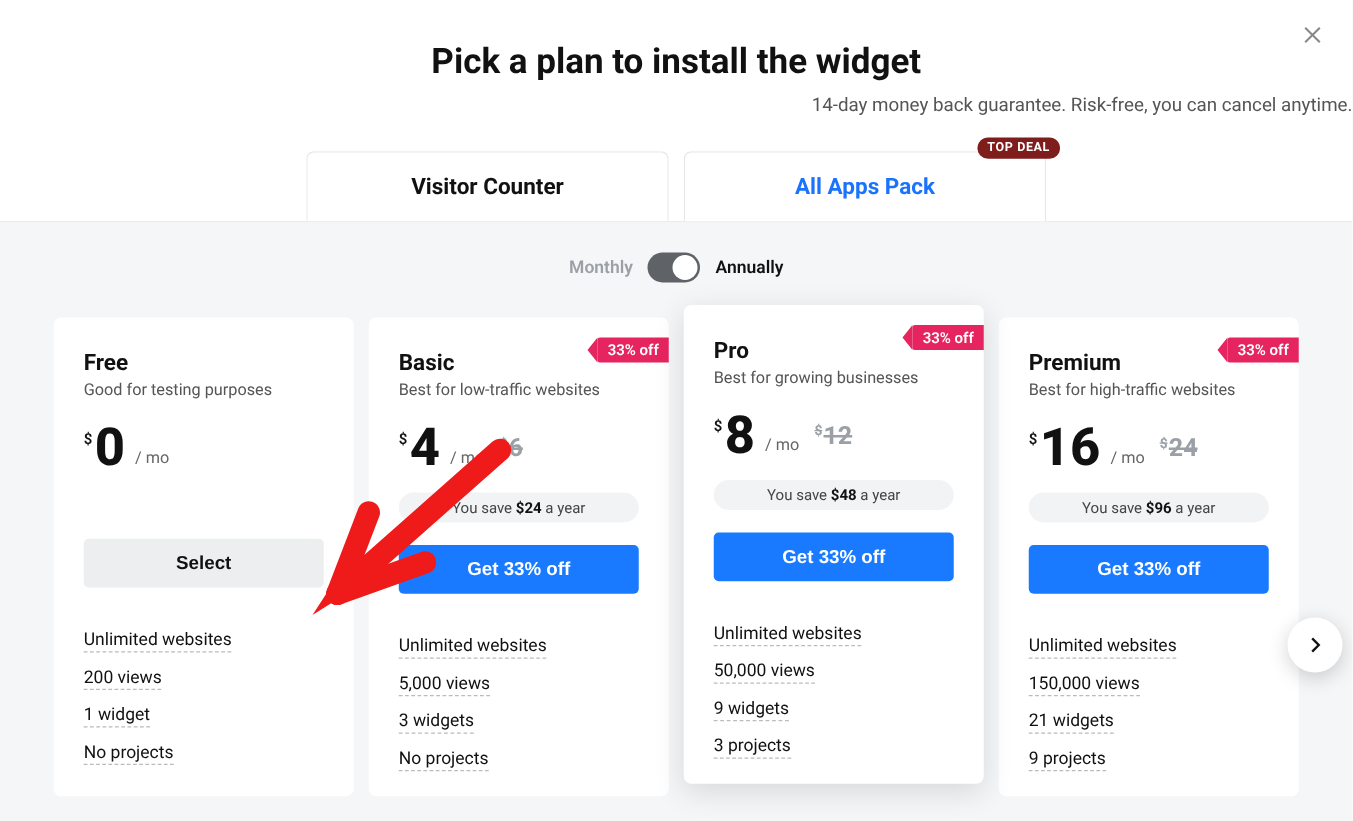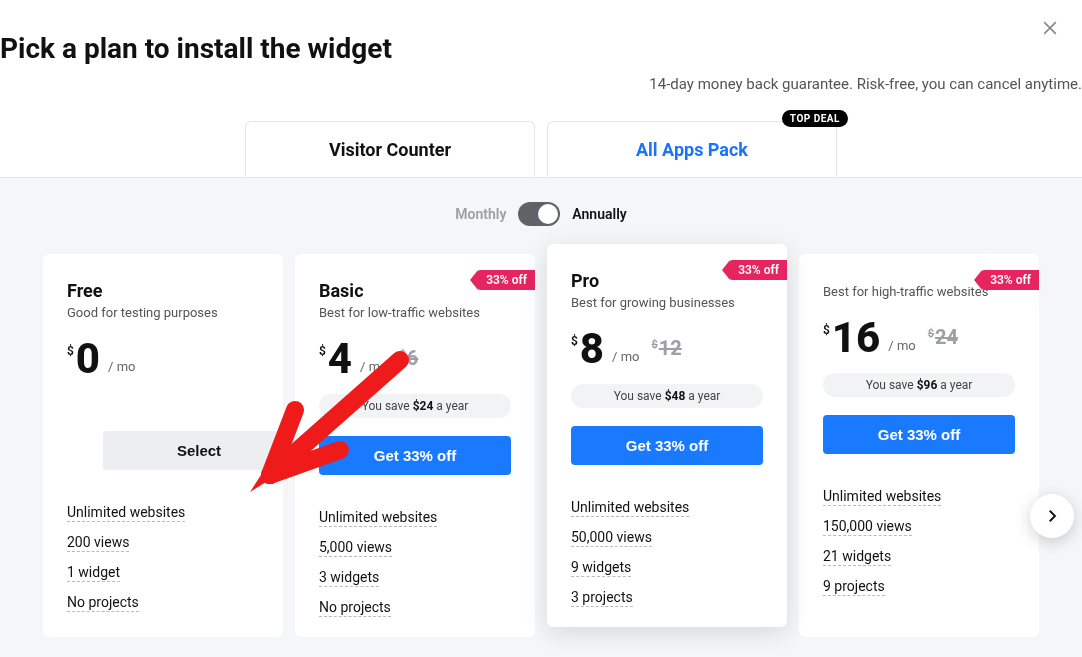--- a/index.html
+++ b/index.html
@@ -14,20 +14,21 @@
   }
   .close {
     position: absolute;
     top: 18px; right: 22px;
     width: 20px; height: 20px;
     cursor: pointer;
     color: #888;
   }
   .close svg { width: 20px; height: 20px; stroke: #888; stroke-width: 2; }
   h1.title {
+    text-align: center;
     font-size: 28px;
     font-weight: 700;
     margin-top: 32px;
   }
   .subtitle {
     text-align: right;
     font-size: 15px;
     color: #555;
     margin-top: 10px;
   }
@@ -56,21 +57,21 @@
   }
   .tab.active {
     border-bottom: 1px solid #fff;
     margin-bottom: -1px;
     text-align: center;
   }
   .tab.inactive { color: #1a73ff; }
   .badge-topdeal {
     position: absolute;
     top: -12px; right: -12px;
-    background: #000000;
+    background: #7f1d1d;
     color: #fff;
     font-size: 10px;
     font-weight: 700;
     padding: 3px 8px;
     border-radius: 10px;
     letter-spacing: 0.5px;
   }
   .plans-section {
     background: #f5f6f7;
     padding-top: 24px;
@@ -176,21 +177,21 @@
     width: 100%;
     margin-top: 18px;
     padding: 11px 0;
     border: none;
     border-radius: 4px;
     font-size: 15px;
     font-weight: 600;
     cursor: pointer;
   }
   .cta.primary { background: #197aff; color: #fff; }
-  .cta.secondary { background: #eceef0; color: #111; margin-left: 36px; }
+  .cta.secondary { background: #eceef0; color: #111; }
   .features {
     margin-top: 34px;
     display: flex;
     flex-direction: column;
     gap: 12px;
   }
   .feat {
     font-size: 14px;
     color: #111;
     border-bottom: 1px dashed #bbb;
@@ -319,20 +320,21 @@
       <div class="features">
         <span class="feat">Unlimited websites</span>
         <span class="feat">50,000 views</span>
         <span class="feat">9 widgets</span>
         <span class="feat">3 projects</span>
       </div>
     </div>
 
     <div class="plan">
       <div class="off-ribbon">33% off</div>
+      <div class="plan-name">Premium</div>
       <div class="plan-desc">Best for high-traffic websites</div>
       <div class="price-row">
         <div class="price-block">
           <span class="currency">$</span>
           <span class="price">16</span>
         </div>
         <span class="per">/ mo</span>
         <span class="strike">
             <span class="c2">$</span>
             <span>24</span>

